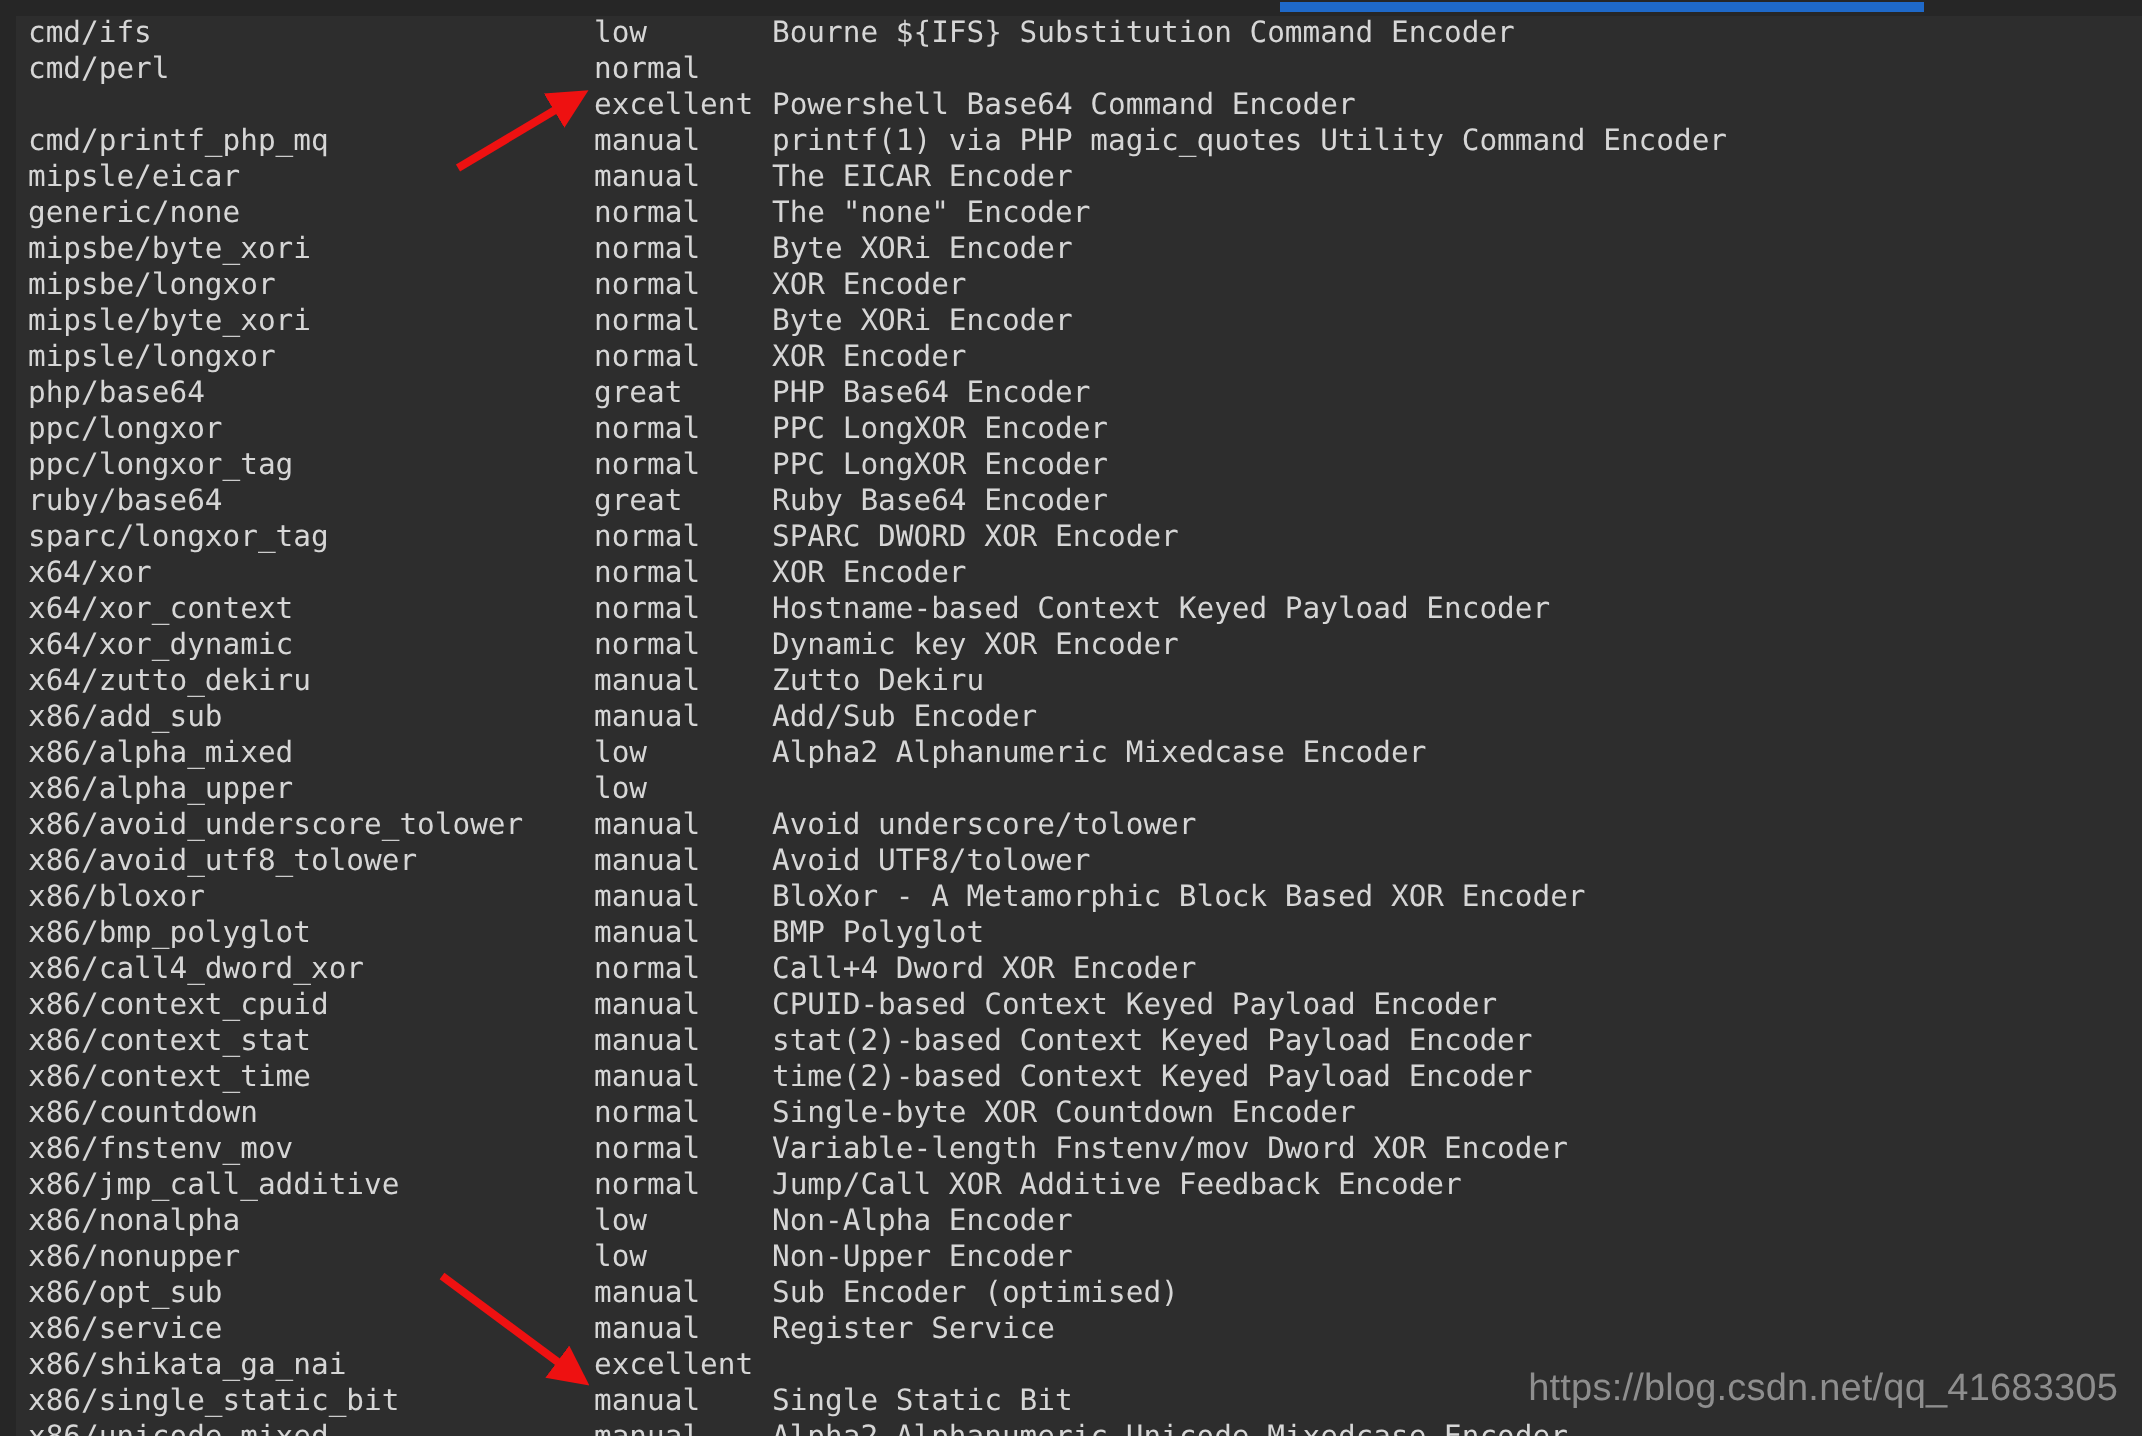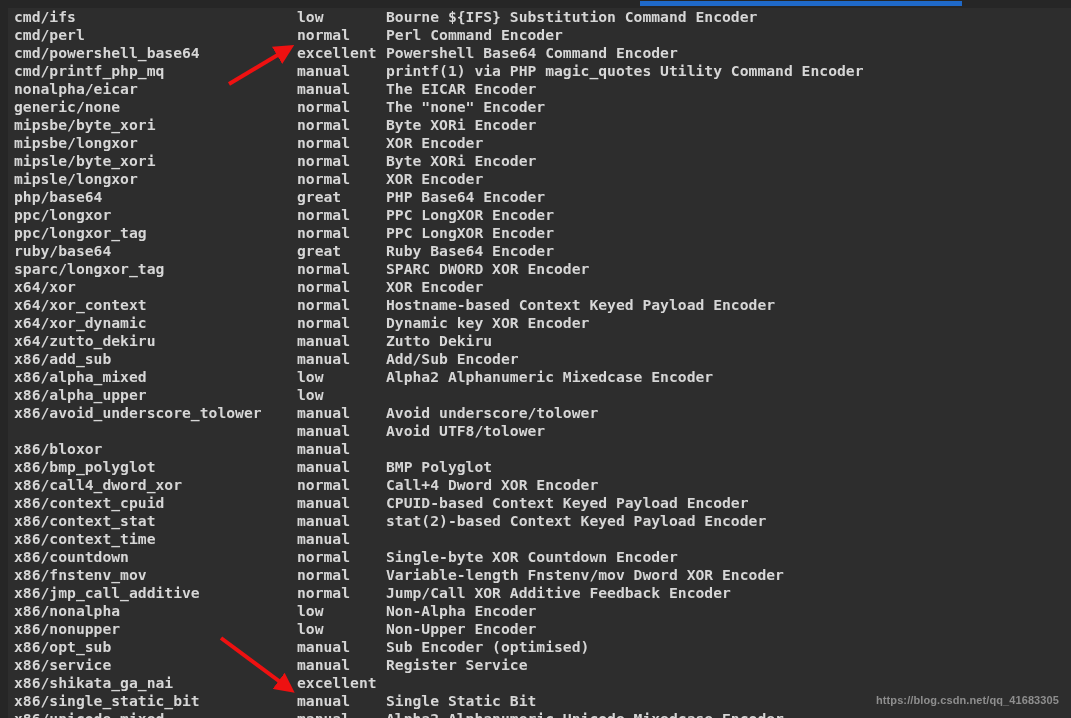--- a/index.html
+++ b/index.html
@@ -7,21 +7,20 @@
     padding: 0;
     background: #2b2b2b;
   }
   #screen {
     position: relative;
     width: 1071px;
     height: 718px;
     background: #2d2d2d;
     overflow: hidden;
     font-family: "DejaVu Sans Mono", "Liberation Mono", monospace;
-    font-weight: bold;
   }
   
   #top-gutter {
     position: absolute;
     left: 0; top: 0;
     width: 1071px;
     height: 8px;
     background: #262626;
   }
   
@@ -85,60 +84,60 @@
     width: 1071px;
     height: 718px;
     pointer-events: none;
   }
   #watermark {
     position: absolute;
     right: 12px;
     bottom: 12px;
     color: #8e8e8e;
     font-family: "Liberation Sans", sans-serif;
-    font-size: 11px;
+    font-size: 19px;
     letter-spacing: 0.1px;
   }
 </style>
 </head>
 <body>
 
 <div id="screen">
 
   <div id="terminal">
       <div class="row"><span class="col-name">cmd/ifs</span><span class="col-rank">low</span><span class="col-desc">Bourne ${IFS} Substitution Command Encoder</span></div>
-      <div class="row"><span class="col-name">cmd/perl</span><span class="col-rank">normal</span><span class="col-desc">Perl Command Encoder</span></div>
-      <div class="row"><span class="col-name">cmd/powershell_base64</span><span class="col-rank">excellent</span><span class="col-desc">Powershell Base64 Command Encoder</span></div>
+      <div class="row"><span class="col-name">cmd/perl</span><span class="col-rank">normal</span></div>
+      <div class="row"><span class="col-rank">excellent</span><span class="col-desc">Powershell Base64 Command Encoder</span></div>
       <div class="row"><span class="col-name">cmd/printf_php_mq</span><span class="col-rank">manual</span><span class="col-desc">printf(1) via PHP magic_quotes Utility Command Encoder</span></div>
-      <div class="row"><span class="col-name">nonalpha/eicar</span><span class="col-rank">manual</span><span class="col-desc">The EICAR Encoder</span></div>
+      <div class="row"><span class="col-name">mipsle/eicar</span><span class="col-rank">manual</span><span class="col-desc">The EICAR Encoder</span></div>
       <div class="row"><span class="col-name">generic/none</span><span class="col-rank">normal</span><span class="col-desc">The "none" Encoder</span></div>
       <div class="row"><span class="col-name">mipsbe/byte_xori</span><span class="col-rank">normal</span><span class="col-desc">Byte XORi Encoder</span></div>
       <div class="row"><span class="col-name">mipsbe/longxor</span><span class="col-rank">normal</span><span class="col-desc">XOR Encoder</span></div>
       <div class="row"><span class="col-name">mipsle/byte_xori</span><span class="col-rank">normal</span><span class="col-desc">Byte XORi Encoder</span></div>
       <div class="row"><span class="col-name">mipsle/longxor</span><span class="col-rank">normal</span><span class="col-desc">XOR Encoder</span></div>
       <div class="row"><span class="col-name">php/base64</span><span class="col-rank">great</span><span class="col-desc">PHP Base64 Encoder</span></div>
       <div class="row"><span class="col-name">ppc/longxor</span><span class="col-rank">normal</span><span class="col-desc">PPC LongXOR Encoder</span></div>
       <div class="row"><span class="col-name">ppc/longxor_tag</span><span class="col-rank">normal</span><span class="col-desc">PPC LongXOR Encoder</span></div>
       <div class="row"><span class="col-name">ruby/base64</span><span class="col-rank">great</span><span class="col-desc">Ruby Base64 Encoder</span></div>
       <div class="row"><span class="col-name">sparc/longxor_tag</span><span class="col-rank">normal</span><span class="col-desc">SPARC DWORD XOR Encoder</span></div>
       <div class="row"><span class="col-name">x64/xor</span><span class="col-rank">normal</span><span class="col-desc">XOR Encoder</span></div>
       <div class="row"><span class="col-name">x64/xor_context</span><span class="col-rank">normal</span><span class="col-desc">Hostname-based Context Keyed Payload Encoder</span></div>
       <div class="row"><span class="col-name">x64/xor_dynamic</span><span class="col-rank">normal</span><span class="col-desc">Dynamic key XOR Encoder</span></div>
       <div class="row"><span class="col-name">x64/zutto_dekiru</span><span class="col-rank">manual</span><span class="col-desc">Zutto Dekiru</span></div>
       <div class="row"><span class="col-name">x86/add_sub</span><span class="col-rank">manual</span><span class="col-desc">Add/Sub Encoder</span></div>
       <div class="row"><span class="col-name">x86/alpha_mixed</span><span class="col-rank">low</span><span class="col-desc">Alpha2 Alphanumeric Mixedcase Encoder</span></div>
       <div class="row"><span class="col-name">x86/alpha_upper</span><span class="col-rank">low</span></div>
       <div class="row"><span class="col-name">x86/avoid_underscore_tolower</span><span class="col-rank">manual</span><span class="col-desc">Avoid underscore/tolower</span></div>
-      <div class="row"><span class="col-rank">manual</span><span class="col-desc">Avoid UTF8/tolower</span></div>
-      <div class="row"><span class="col-name">x86/bloxor</span><span class="col-rank">manual</span></div>
+      <div class="row"><span class="col-name">x86/avoid_utf8_tolower</span><span class="col-rank">manual</span><span class="col-desc">Avoid UTF8/tolower</span></div>
+      <div class="row"><span class="col-name">x86/bloxor</span><span class="col-rank">manual</span><span class="col-desc">BloXor - A Metamorphic Block Based XOR Encoder</span></div>
       <div class="row"><span class="col-name">x86/bmp_polyglot</span><span class="col-rank">manual</span><span class="col-desc">BMP Polyglot</span></div>
       <div class="row"><span class="col-name">x86/call4_dword_xor</span><span class="col-rank">normal</span><span class="col-desc">Call+4 Dword XOR Encoder</span></div>
       <div class="row"><span class="col-name">x86/context_cpuid</span><span class="col-rank">manual</span><span class="col-desc">CPUID-based Context Keyed Payload Encoder</span></div>
       <div class="row"><span class="col-name">x86/context_stat</span><span class="col-rank">manual</span><span class="col-desc">stat(2)-based Context Keyed Payload Encoder</span></div>
-      <div class="row"><span class="col-name">x86/context_time</span><span class="col-rank">manual</span></div>
+      <div class="row"><span class="col-name">x86/context_time</span><span class="col-rank">manual</span><span class="col-desc">time(2)-based Context Keyed Payload Encoder</span></div>
       <div class="row"><span class="col-name">x86/countdown</span><span class="col-rank">normal</span><span class="col-desc">Single-byte XOR Countdown Encoder</span></div>
       <div class="row"><span class="col-name">x86/fnstenv_mov</span><span class="col-rank">normal</span><span class="col-desc">Variable-length Fnstenv/mov Dword XOR Encoder</span></div>
       <div class="row"><span class="col-name">x86/jmp_call_additive</span><span class="col-rank">normal</span><span class="col-desc">Jump/Call XOR Additive Feedback Encoder</span></div>
       <div class="row"><span class="col-name">x86/nonalpha</span><span class="col-rank">low</span><span class="col-desc">Non-Alpha Encoder</span></div>
       <div class="row"><span class="col-name">x86/nonupper</span><span class="col-rank">low</span><span class="col-desc">Non-Upper Encoder</span></div>
       <div class="row"><span class="col-name">x86/opt_sub</span><span class="col-rank">manual</span><span class="col-desc">Sub Encoder (optimised)</span></div>
       <div class="row"><span class="col-name">x86/service</span><span class="col-rank">manual</span><span class="col-desc">Register Service</span></div>
       <div class="row"><span class="col-name">x86/shikata_ga_nai</span><span class="col-rank">excellent</span></div>
       <div class="row"><span class="col-name">x86/single_static_bit</span><span class="col-rank">manual</span><span class="col-desc">Single Static Bit</span></div>
       <div class="row"><span class="col-name">x86/unicode_mixed</span><span class="col-rank">manual</span><span class="col-desc">Alpha2 Alphanumeric Unicode Mixedcase Encoder</span></div>

